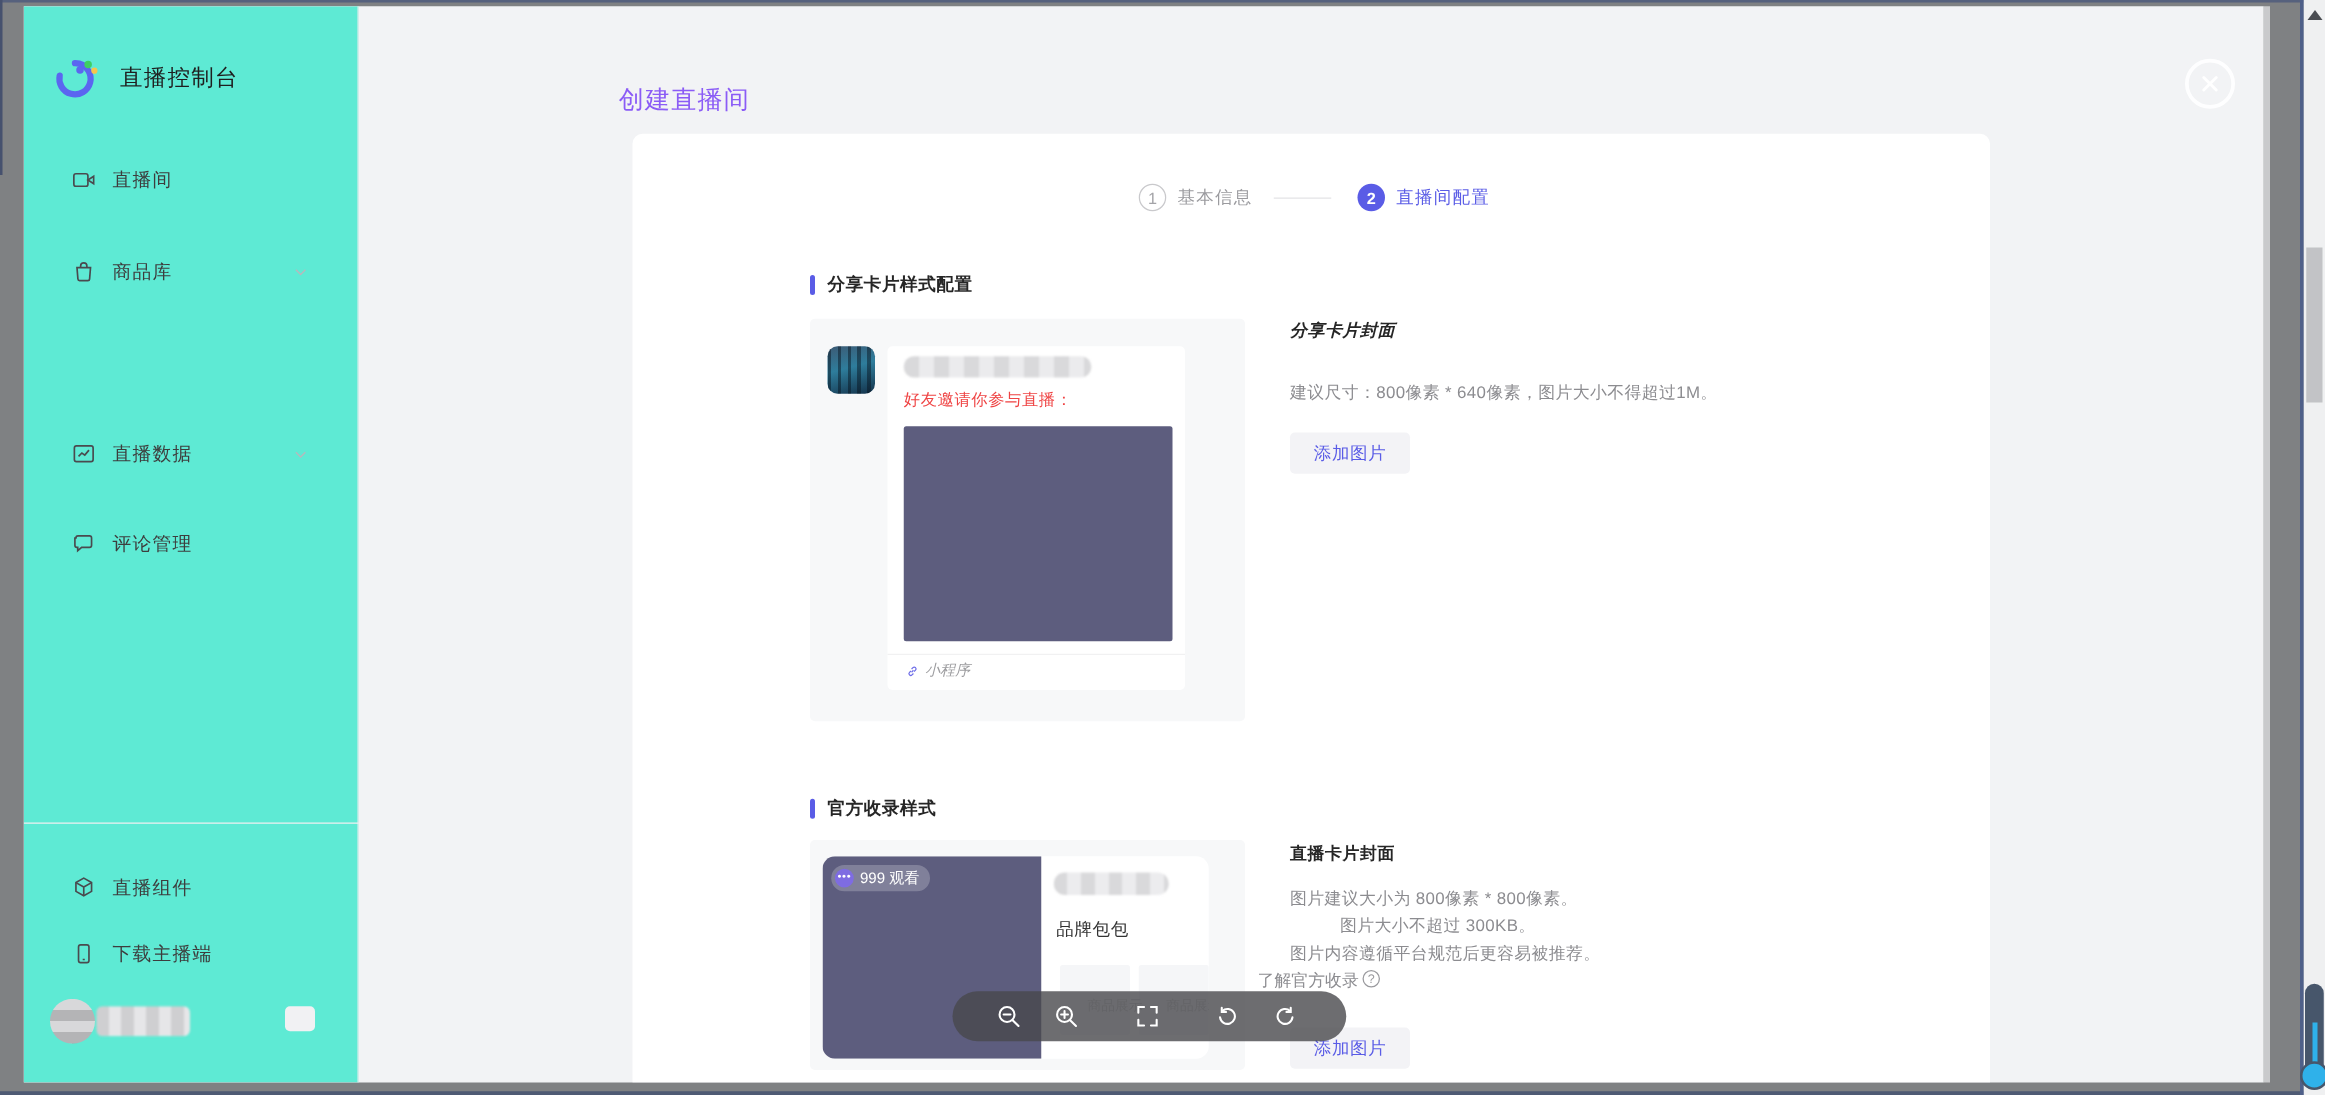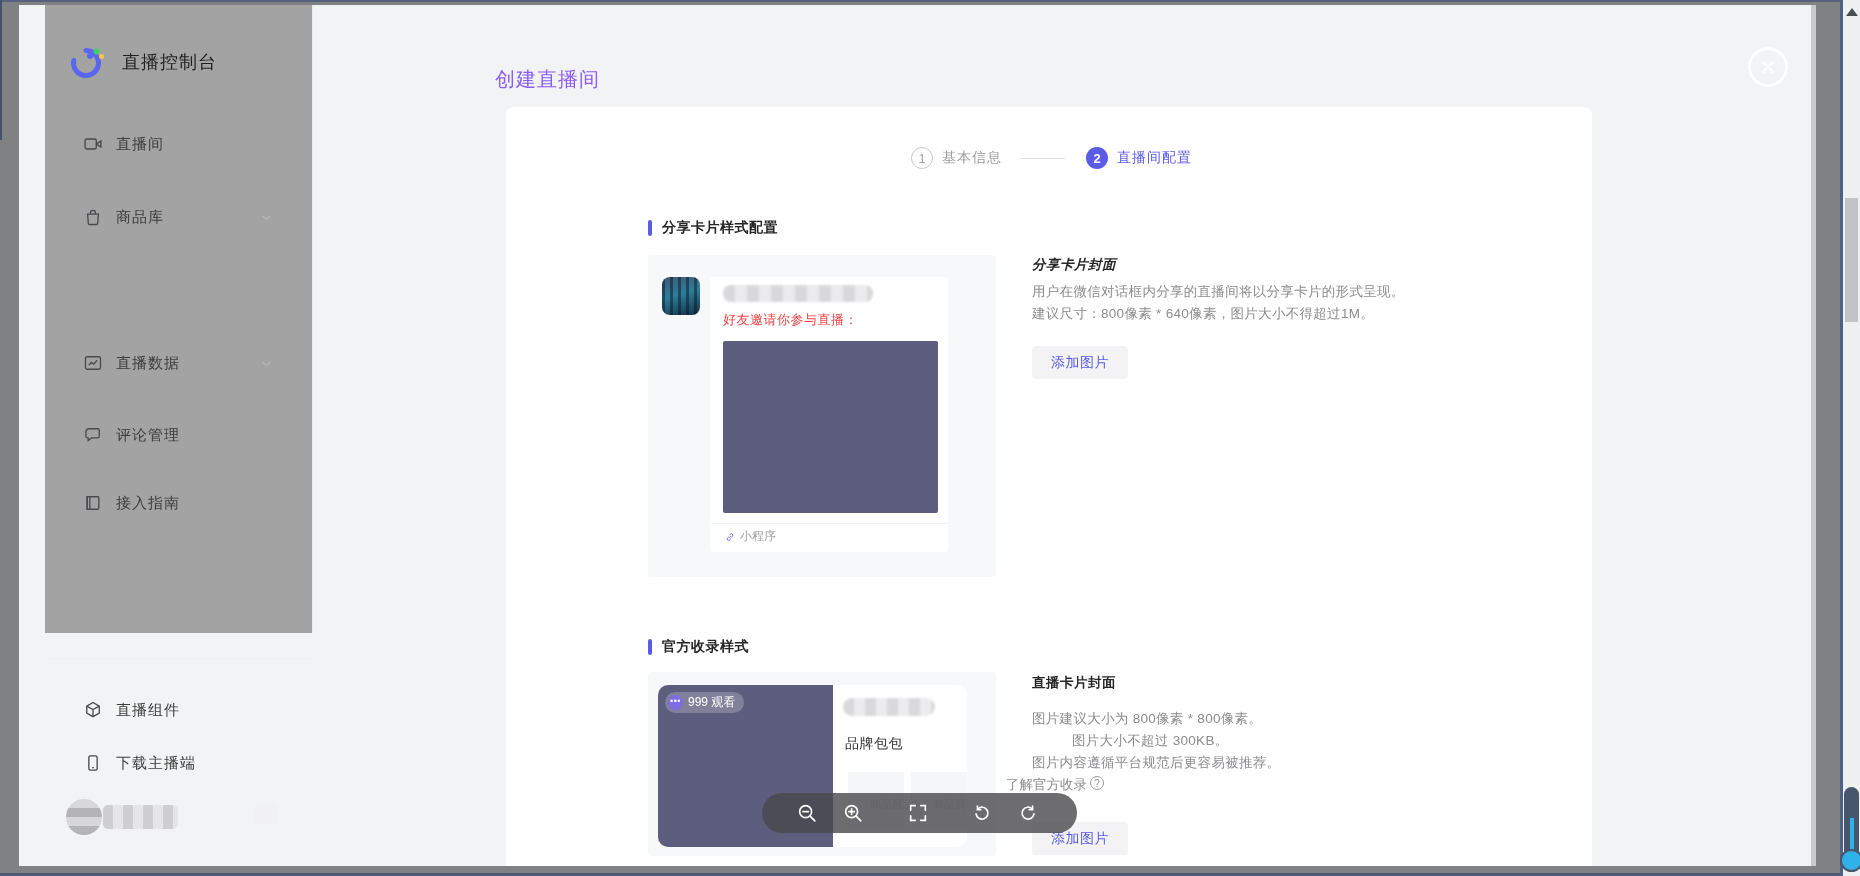--- a/index.html
+++ b/index.html
@@ -5,21 +5,21 @@
   * { margin:0; padding:0; box-sizing:border-box; }
   body { font-family:"Liberation Sans","DejaVu Sans",sans-serif; }
   .screen { position:relative; width:1860px; height:876px; background:#7f8183; overflow:hidden; }
   .frame-top { position:absolute; left:0; top:0; width:100%; height:2px; background:#56617d; }
   .frame-bottom { position:absolute; left:0; bottom:0; width:100%; height:3px; background:#4e5a74; }
   .frame-left { position:absolute; left:0; top:0; width:2px; height:140px; background:#46516e; }
 
   .page { position:absolute; left:19px; top:5px; width:1792px; height:861px; background:#f2f3f5; overflow:hidden; }
 
   
-  .sidebar { position:absolute; left:0; top:0; width:268px; height:628px; background:#a3a3a3; border-right:1px solid #ececee;margin-left:26px; }
+  .sidebar { position:absolute; left:0; top:0; width:268px; height:861px; background:#5eead4; border-right:1px solid #ececee; }
   .logo-row { position:absolute; left:23px; top:38px; display:flex; align-items:center; }
   .logo-title { margin-left:16px; font-size:18px; color:#1f1f1f; letter-spacing:1px; }
   .menu-item { position:absolute; left:38px; width:210px; height:40px; display:flex; align-items:center; cursor:pointer; }
   .menu-item .mi-label { margin-left:13px; font-size:15px; color:#3d3d3d; letter-spacing:1px; }
   .menu-item .chev { position:absolute; right:20px; }
   .sb-divider { position:absolute; left:0; top:653px; width:268px; height:1px; background:#f0f0f1; }
   .icon20 { width:20px; height:20px; flex:0 0 20px; }
   .avatar-mosaic { position:absolute; left:21px; top:794px; width:36px; height:36px; border-radius:50%;
      background-image:repeating-linear-gradient(0deg,#b4b4b6 0 9px,#d8d8da 9px 18px),repeating-linear-gradient(90deg,rgba(120,120,124,.55) 0 9px,rgba(235,235,238,.55) 9px 18px);
      filter:blur(.6px); }
@@ -59,21 +59,21 @@
   .chat-avatar { position:absolute; left:14px; top:22px; width:38px; height:38px; border-radius:8px;
      background:linear-gradient(165deg,#3d5a74 0%,#2e7d9c 45%,#14324a 100%); overflow:hidden; }
   .chat-avatar::after { content:""; position:absolute; inset:0;
      background:repeating-linear-gradient(90deg,rgba(5,15,25,.45) 0 3px,transparent 3px 8px); }
   .bubble { position:absolute; left:62px; top:22px; width:238px; height:275px; background:#fff; border-radius:4px; }
   .bubble-nameblur { position:absolute; left:13px; top:8px; width:150px; height:17px; border-radius:8px;
      background:repeating-linear-gradient(90deg,#d9d9db 0 12px,#ebebed 12px 24px); filter:blur(.8px); }
   .bubble-invite { position:absolute; left:13px; top:34px; font-size:13px; color:#ef4444; letter-spacing:.5px; }
   .bubble-cover { position:absolute; left:13px; top:64px; width:215px; height:172px; background:#5d5d7e; border-radius:2px; }
   .bubble-divider { position:absolute; left:0; top:246px; width:238px; height:1px; background:#f1f1f2; }
-  .bubble-footer { position:absolute; left:14px; top:251px; display:flex; align-items:center; }
+  .bubble-footer { position:absolute; left:14px; top:251px; display:flex; align-items:center;font-style:italic; }
   .bubble-footer-label { margin-left:4px; font-size:12px; color:#9c9c9f; }
 
   
   .info-title { position:absolute; left:526px; font-size:13.5px; font-weight:bold; color:#262626; letter-spacing:.5px; }
   .info-line { position:absolute; left:526px; font-size:13.5px; color:#8c8c90; letter-spacing:.3px; }
   .add-btn { position:absolute; left:526px; width:96px; height:33px; background:#f3f3f6; border:none; border-radius:4px;
      font-size:14px; color:#5a5ce6; cursor:pointer; font-family:inherit; letter-spacing:.5px; }
   .know-link { position:absolute; left:500px; display:flex; align-items:flex-start; font-size:13.5px; color:#8c8c90; cursor:pointer; }
   .q-circle { margin-left:3px; width:14px; height:14px; border-radius:50%; border:1px solid #9a9a9e; color:#9a9a9e;
      font-size:10px; display:flex; align-items:center; justify-content:center; }
@@ -152,28 +152,20 @@
         <span class="mi-label">直播数据</span>
         <svg class="chev" width="13" height="13" viewBox="0 0 24 24" fill="none" stroke="#b8b8bc" stroke-width="2">
             <path d="M5 9l7 7 7-7"></path>
           </svg>
       </div>
       <div class="menu-item" style="top:410px">
         <svg class="icon20" viewBox="0 0 24 24" fill="none" stroke="#4a4a4e" stroke-width="1.6">
           <path d="M4.5 6.5a2 2 0 0 1 2-2h11a2 2 0 0 1 2 2v7a2 2 0 0 1-2 2H10l-3.8 3.2v-3.2h-.7a2 2 0 0 1-2-2v-7z"></path>
         </svg>
         <span class="mi-label">评论管理</span>
-      </div>
-      <div class="menu-item" style="top:478px">
-        <svg class="icon20" viewBox="0 0 24 24" fill="none" stroke="#4a4a4e" stroke-width="1.6">
-          <path d="M5 4.5h12.5A1.5 1.5 0 0 1 19 6v12a1.5 1.5 0 0 1-1.5 1.5H5z"></path>
-            <path d="M5 4.5v15"></path>
-            <path d="M8.2 4.5v15"></path>
-        </svg>
-        <span class="mi-label">接入指南</span>
       </div>
 
       <div class="sb-divider"></div>
 
       <div class="menu-item" style="top:685px">
         <svg class="icon20" viewBox="0 0 24 24" fill="none" stroke="#4a4a4e" stroke-width="1.6">
           <path d="M12 3l7.5 4.3v8.4L12 20l-7.5-4.3V7.3L12 3z"></path>
             <path d="M4.5 7.3L12 11.5l7.5-4.2M12 11.5V20"></path>
         </svg>
         <span class="mi-label">直播组件</span>
@@ -230,21 +222,20 @@
               <path d="M10.5 13.5l3-3"></path>
                 <path d="M9.5 11.5l-2.3 2.3a2.8 2.8 0 0 0 4 4l2.3-2.3"></path>
                 <path d="M14.5 12.5l2.3-2.3a2.8 2.8 0 0 0-4-4l-2.3 2.3"></path>
             </svg>
             <span class="bubble-footer-label">小程序</span>
           </div>
         </div>
       </div>
 
       <div class="info-title" style="top:149px;font-style:italic;">分享卡片封面</div>
-      <div class="info-line" style="top:176px;">用户在微信对话框内分享的直播间将以分享卡片的形式呈现。</div>
       <div class="info-line" style="top:198px;">建议尺寸：800像素 * 640像素，图片大小不得超过1M。</div>
       <button class="add-btn" style="top:239px;">添加图片</button>
 
       <div class="sec-header" style="left:142px; top:531px;">
         <div class="sec-bar"></div>
         <div class="sec-title">官方收录样式</div>
       </div>
 
       <div class="panel panel2">
         <div class="live-card">

